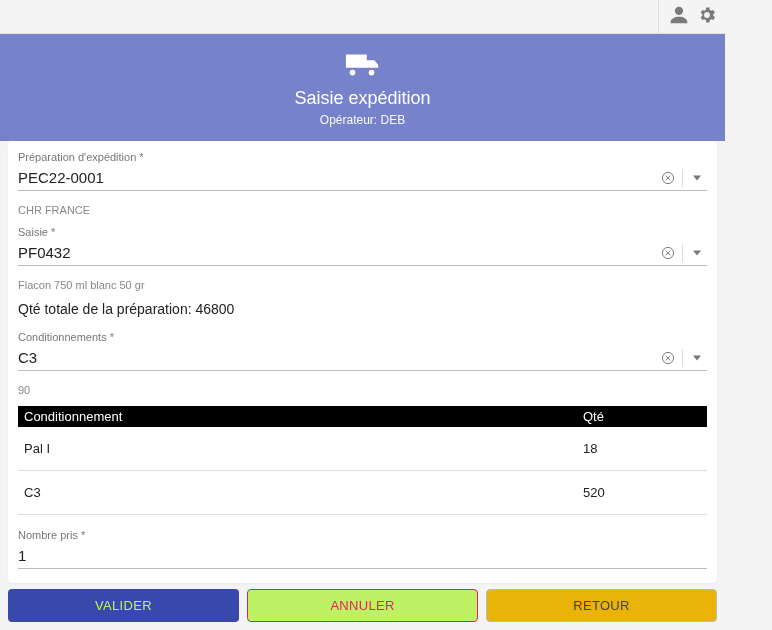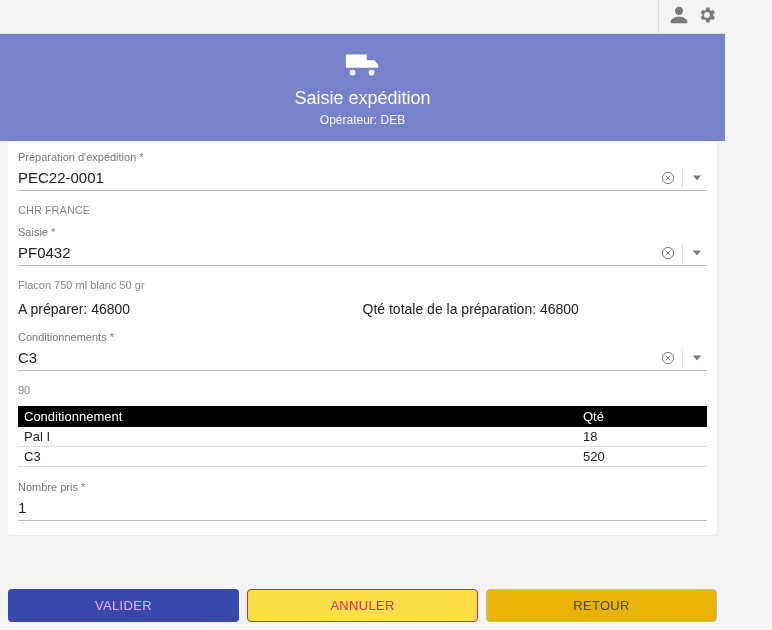--- a/index.html
+++ b/index.html
@@ -18,25 +18,25 @@
   .field .input-row input { flex: 1; border: none; outline: none; font-size: 15px; padding: 4px 0 4px 0; color: #222; background: transparent; }
   .field .icon-btn { width: 20px; height: 20px; display: inline-flex; align-items: center; justify-content: center; cursor: pointer; }
   .field .sep-v { width: 1px; height: 18px; background: #ddd; margin: 0 4px; }
   .field .hint { font-size: 11px; color: #888; margin-top: 13px; }
   .summary { display: flex; font-size: 14px; color: #222; margin: 10px 0 14px; }
   .summary .left { flex: 0 0 50%; }
   .summary .right { flex: 1; }
   .table { width: 100%; border-collapse: collapse; font-size: 13px; margin-top: 6px; margin-bottom: 14px; }
   .table thead th { background: #000; color: #fff; font-weight: 400; text-align: left; padding: 3px 6px; font-size: 13px; }
   .table thead th:last-child { width: 130px; }
-  .table tbody td { padding: 2px 6px; border-bottom: 1px solid #ddd; color: #222; }
+  .table tbody td { padding: 14px 6px; border-bottom: 1px solid #ddd; color: #222; }
   .btnbar { position: absolute; left: 8px; right: 8px; bottom: 8px; display: flex; gap: 8px; }
   .btn { flex: 1; text-align: center; padding: 8px 0; font-size: 13px; border-radius: 4px; border: 1px solid transparent; cursor: pointer; letter-spacing: .3px; }
-  .btn.primary { background: #3949ab; color: #f0abfc; }
-  .btn.danger { background: #fde047; color: #e91e63; border-color: #e91e63; }
+  .btn.primary { background: #3949ab; color: #bef264; }
+  .btn.danger { background: #bef264; color: #e91e63; border-color: #e91e63; }
   .btn.secondary { background: #eab308; color: #444; border-color: #bbb; }
   svg.clear-icon circle { fill: none; stroke: #777; stroke-width: 1.2; }
   svg.clear-icon line { stroke: #777; stroke-width: 1.2; }
   svg.chev { fill: #777; }
   .wrap { position: relative; width: 725px; height: 630px; }
 </style>
 </head>
 <body>
 
 <div class="wrap">
@@ -106,24 +106,20 @@
         <span class="icon-btn">
           <svg class="chev" viewBox="0 0 20 20" width="16" height="16">
               <path d="M5 7l5 6 5-6z"></path>
             </svg>
         </span>
       </div>
       <div class="hint">Flacon 750 ml blanc 50 gr</div>
     </div>
 
     <div class="summary">
-      <div class="left">
-        <span>A préparer:</span>
-        <span>46800</span>
-      </div>
       <div class="right">
         <span>Qté totale de la préparation:</span>
         <span>46800</span>
       </div>
     </div>
 
     <div class="field">
       <label class="label">Conditionnements *</label>
       <div class="input-row">
         <input type="text" value="C3" style="">

